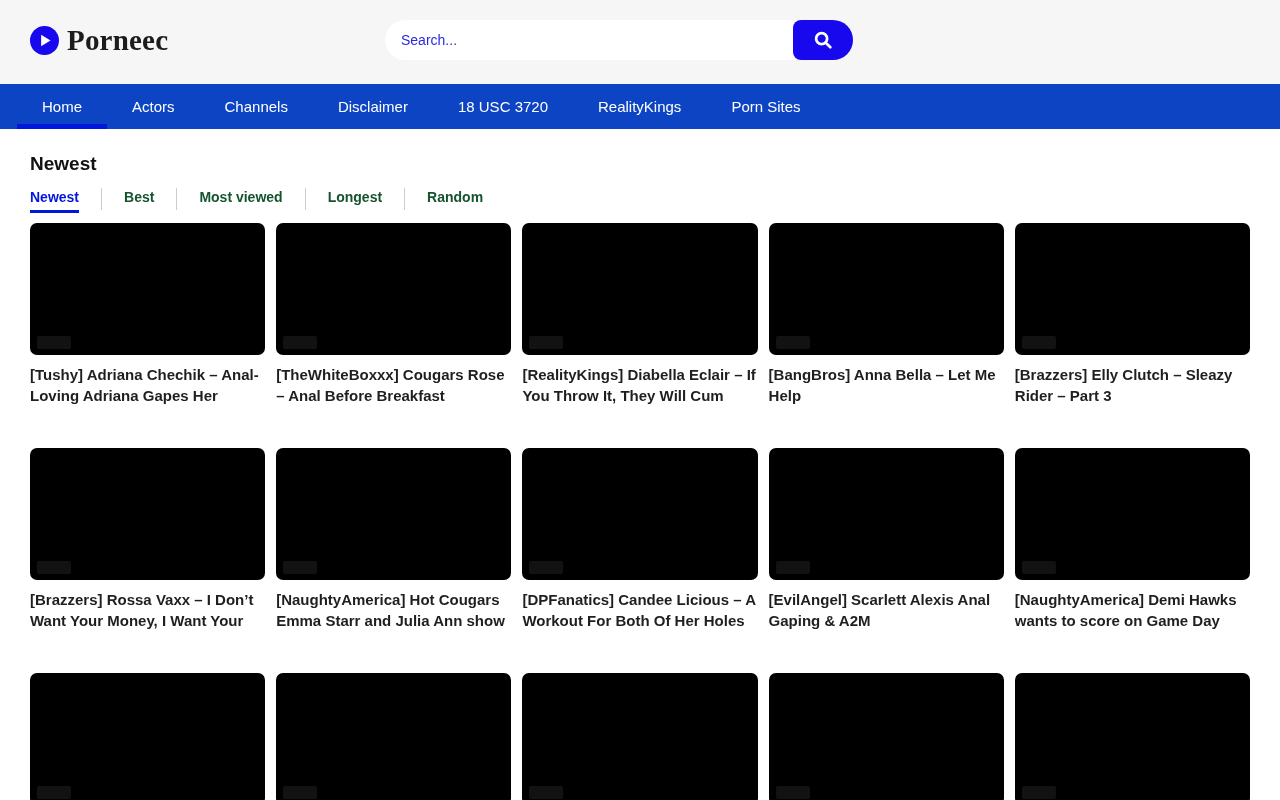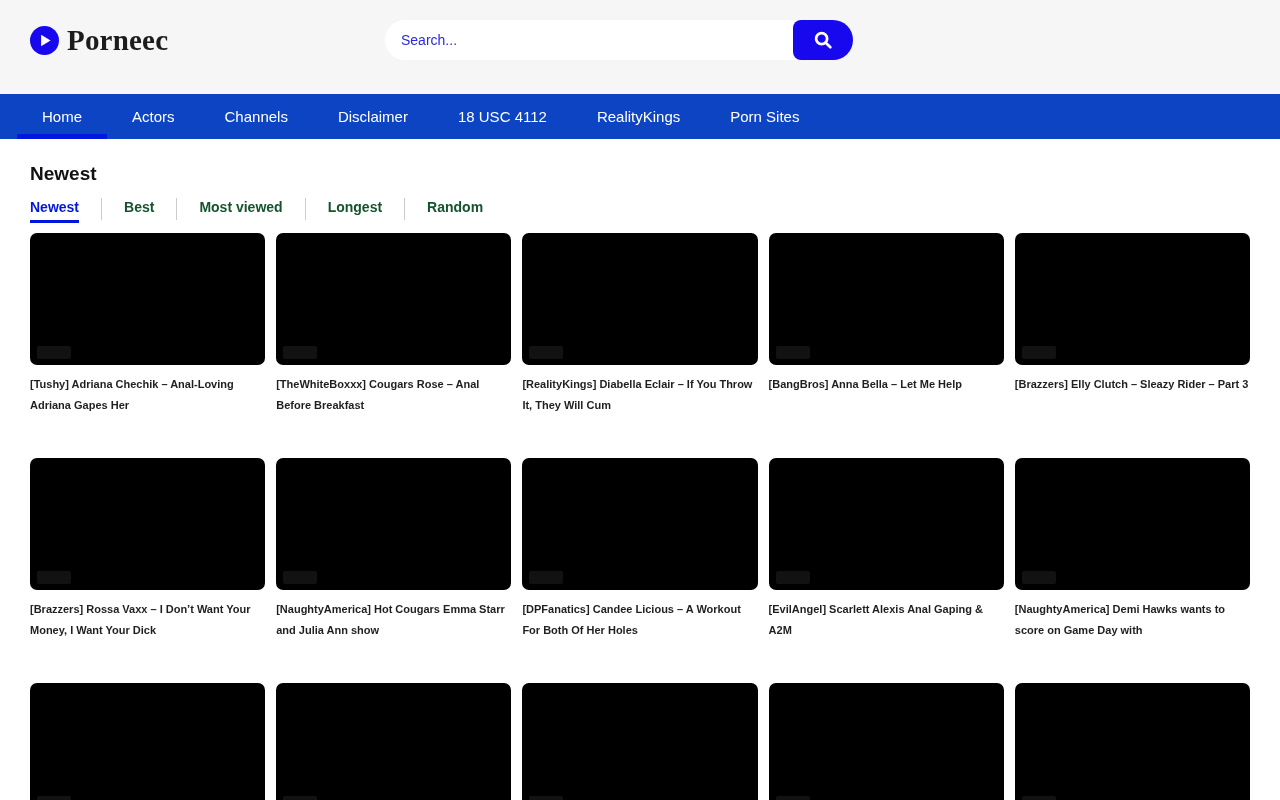--- a/index.html
+++ b/index.html
@@ -5,21 +5,21 @@
   * { margin: 0; padding: 0; box-sizing: border-box; }
   html, body { width: 1280px; height: 800px; overflow: hidden; }
   body {
     font-family: "Liberation Sans", sans-serif;
     background: var(--page-bg, #fff);
   }
 
   
   .header {
     position: relative;
-    height: 94px;
+    height: 84px;
     background: var(--header-bg, #f5f6f5);
     padding-left: 48px;
   }
   .logo {
     position: absolute;
     left: 30px; top: 0;
     height: 80px;
     display: flex; align-items: center; gap: 8px;
     cursor: pointer;
   }
@@ -139,21 +139,21 @@
   }
   .duration-badge {
     position: absolute;
     left: 7px; bottom: 6px;
     width: 34px; height: 13px;
     border-radius: 2px;
     background: #121212;
   }
   .video-title {
     margin-top: 9px;
-    font-size: 11px;
+    font-size: 15px;
     font-weight: 700;
     line-height: 21px;
     max-height: 42px;
     overflow: hidden;
     color: var(--title-text, #1f1f1f);
     cursor: pointer;
   }
 </style>
 </head>
 <body>
@@ -175,21 +175,21 @@
       </svg>
     </button>
   </div>
 </header>
 
 <nav class="nav">
   <a href="#" class="active">Home</a>
   <a href="#">Actors</a>
   <a href="#">Channels</a>
   <a href="#">Disclaimer</a>
-  <a href="#">18 USC 4112</a>
+  <a href="#">18 USC 3720</a>
   <a href="#">RealityKings</a>
   <a href="#">Porn Sites</a>
 </nav>
 
 <main class="main">
   <h1 class="section-title">Newest</h1>
 
   <div class="tabs">
     <div class="tab active">Newest</div>
     <div class="tab-divider"></div>

